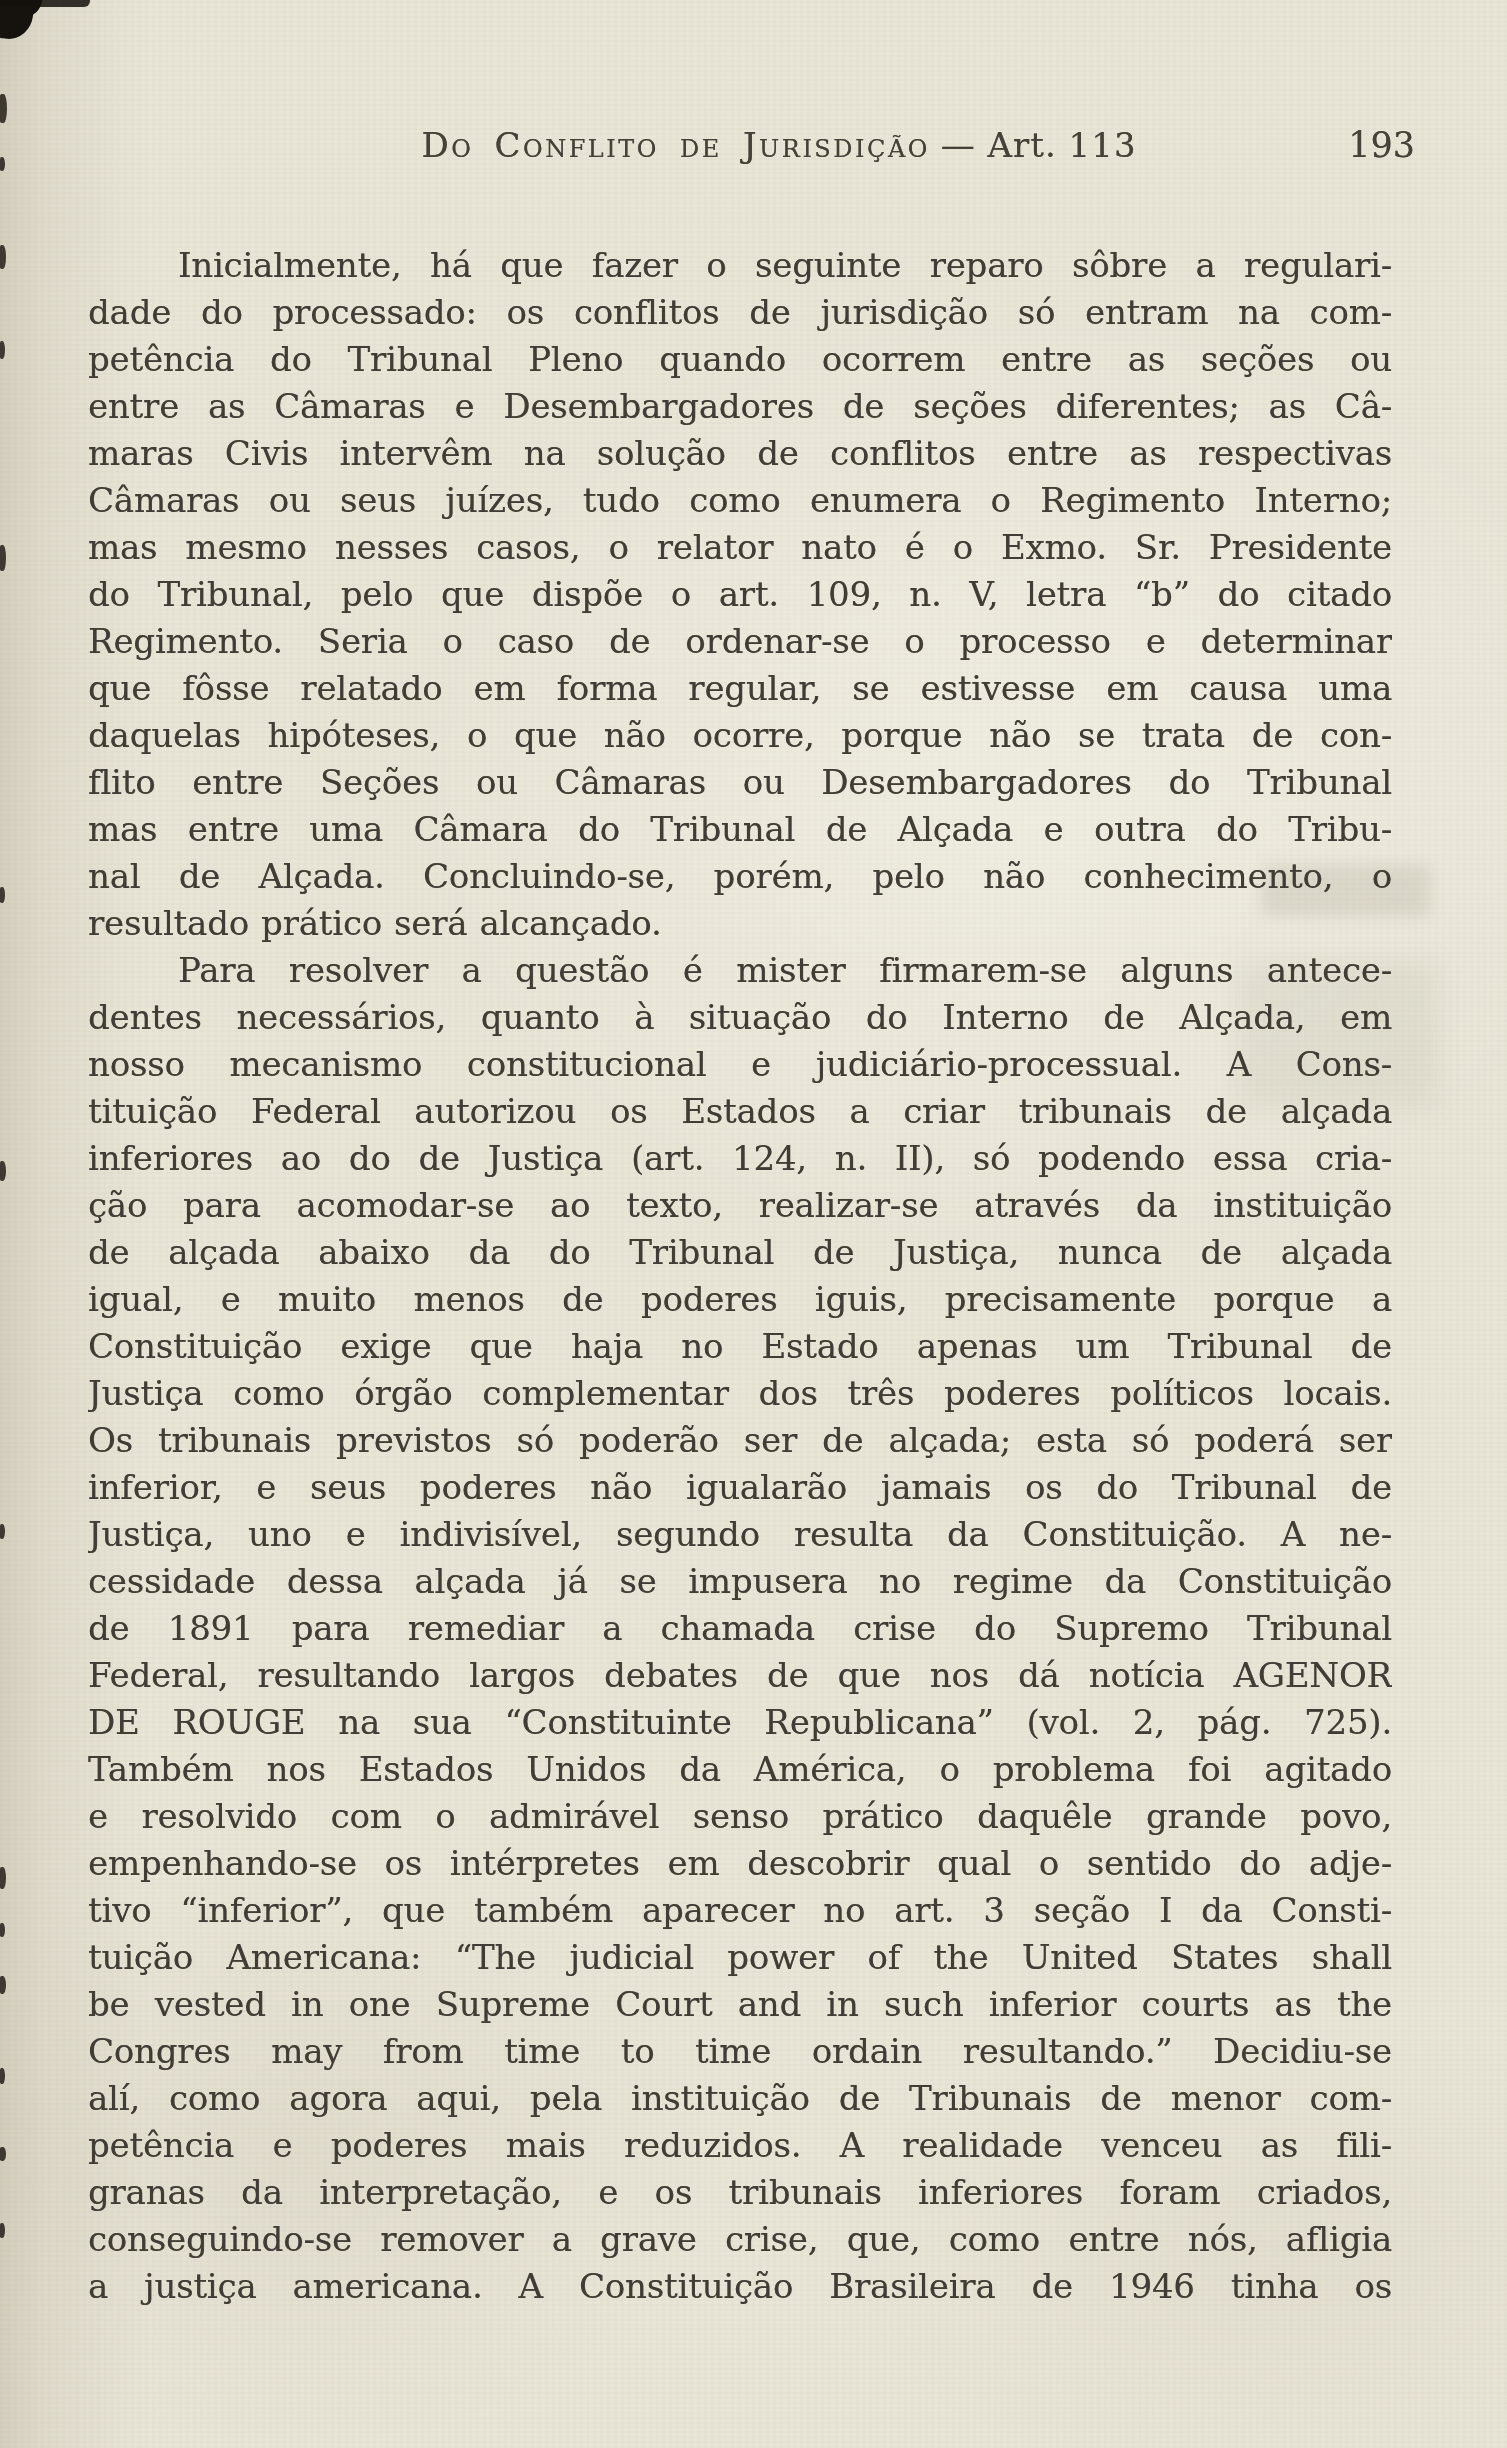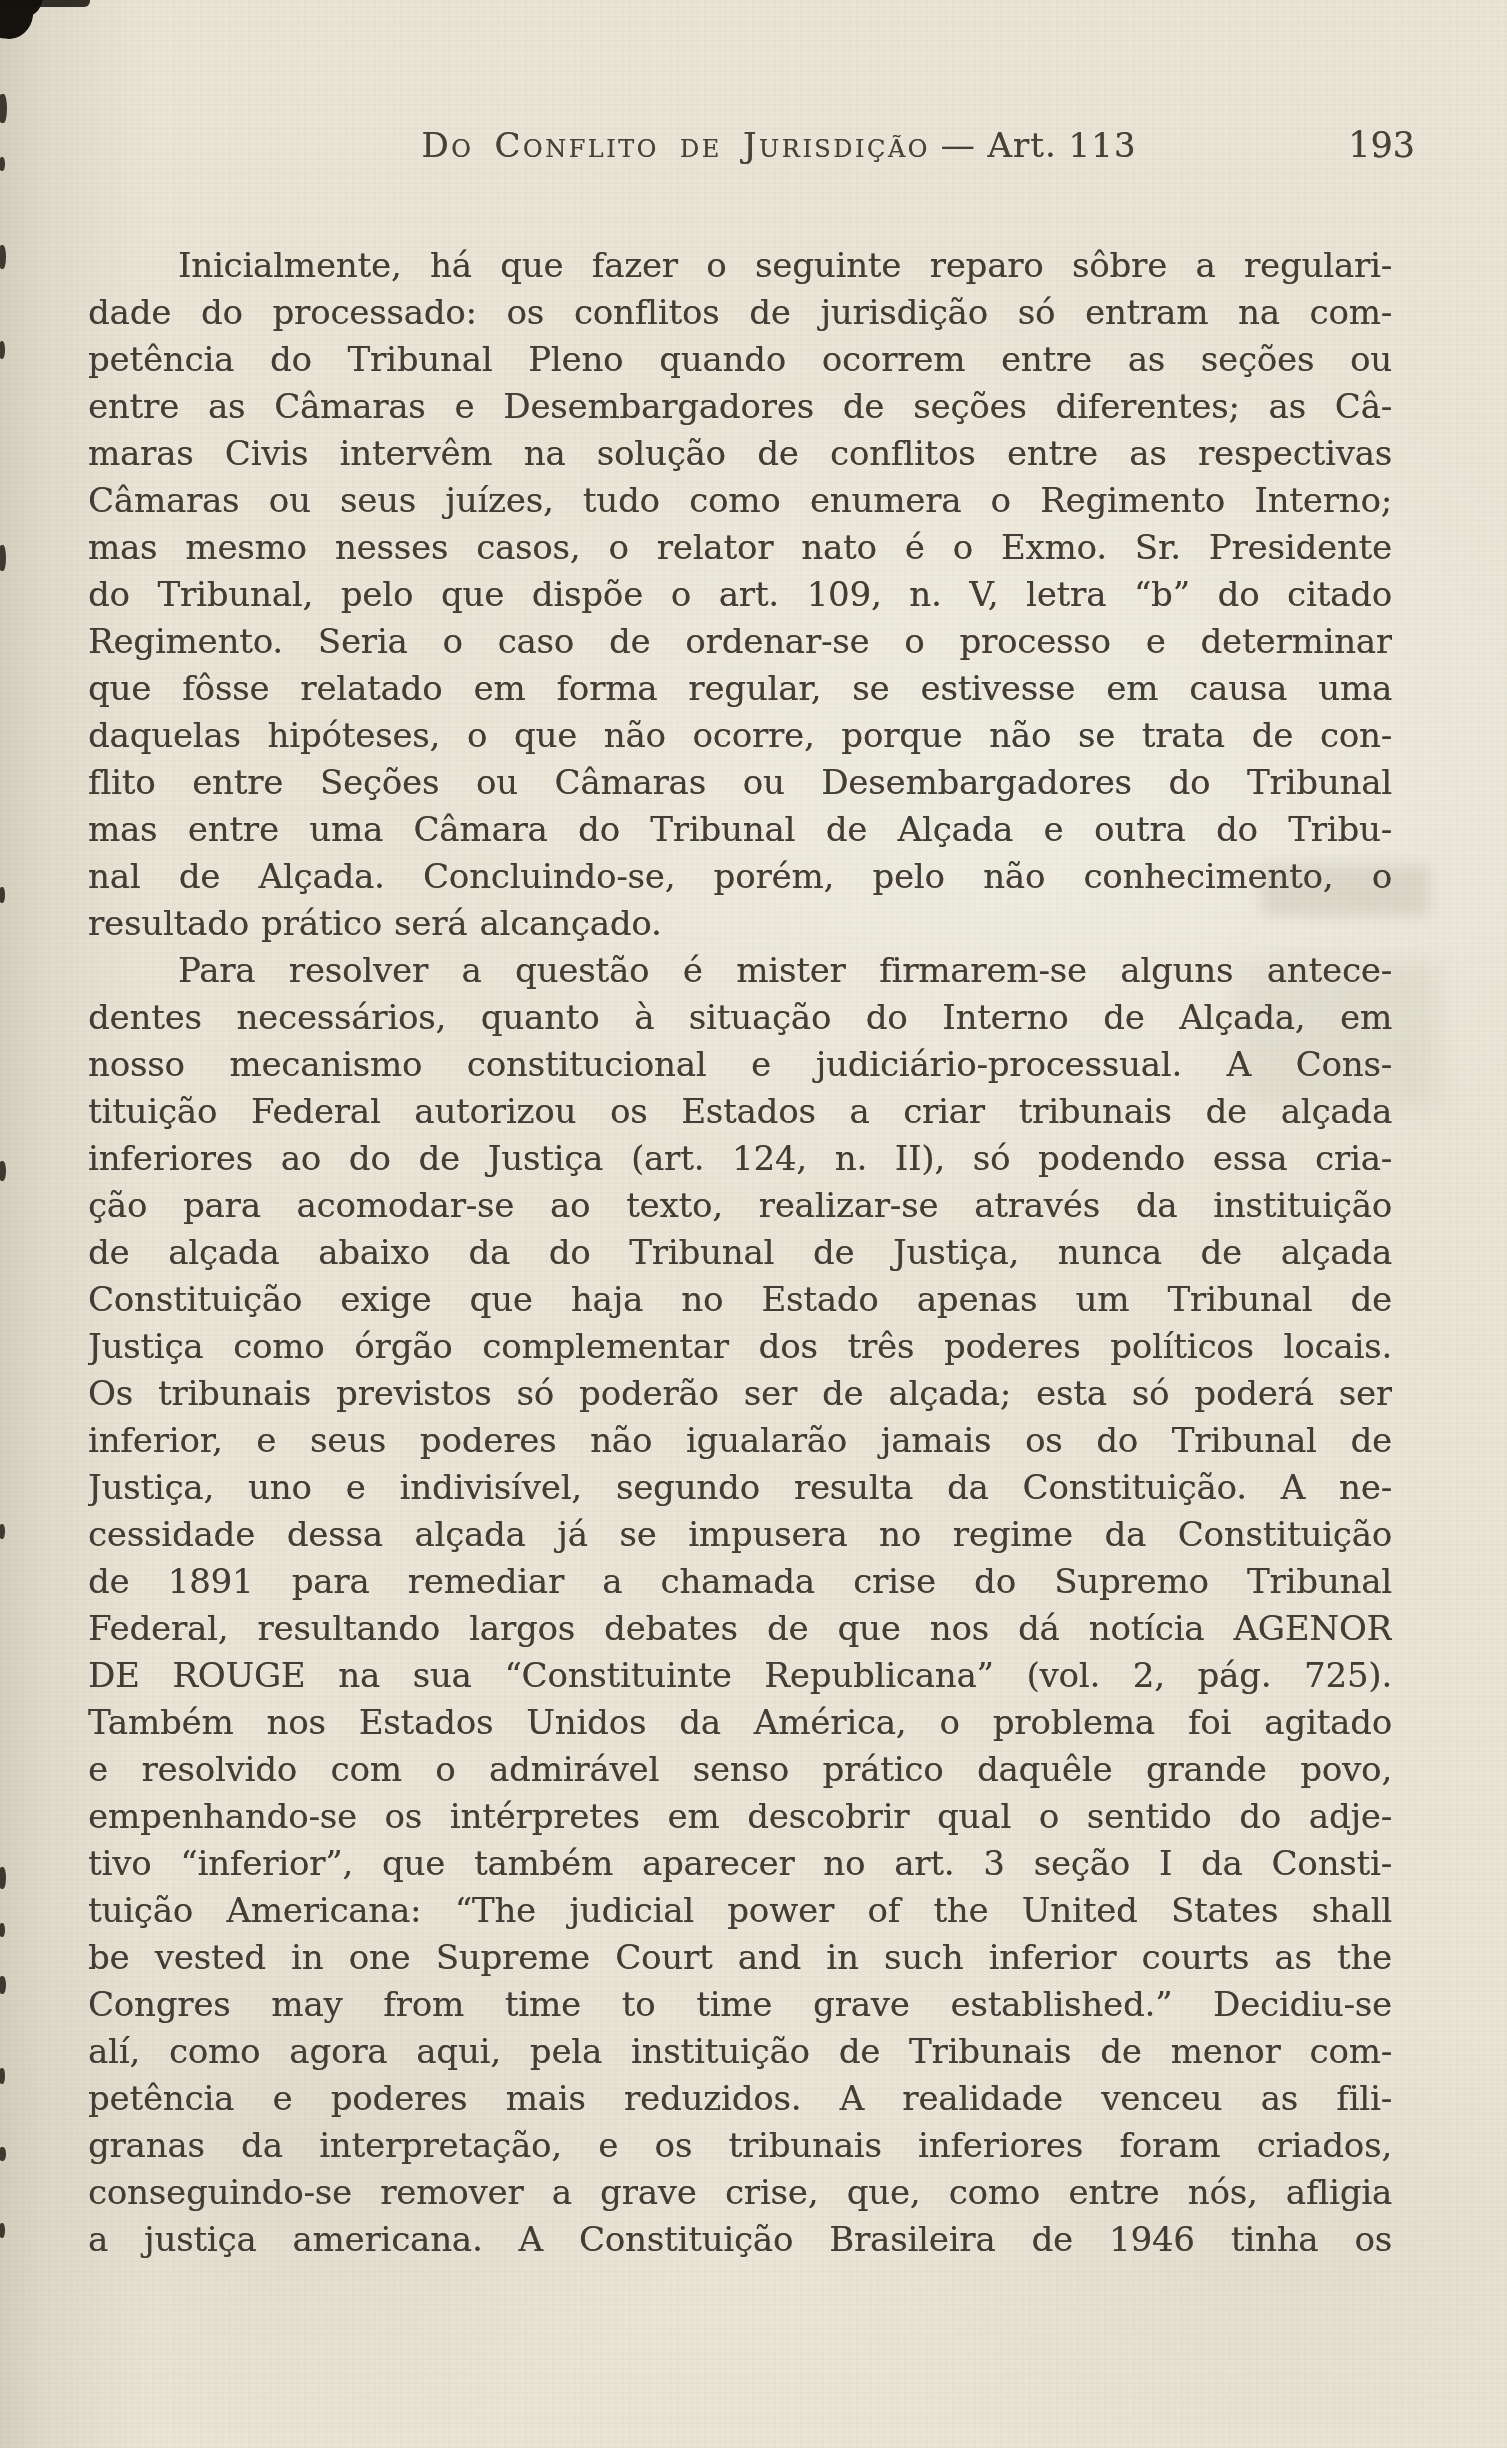--- a/index.html
+++ b/index.html
@@ -127,36 +127,37 @@
         <div class="line para-last">resultado prático será alcançado.</div>
       </div>
       <div class="paragraph">
         <div class="line indent">Para resolver a questão é mister firmarem-se alguns antece-</div>
         <div class="line">dentes necessários, quanto à situação do Interno de Alçada, em</div>
         <div class="line">nosso mecanismo constitucional e judiciário-processual. A Cons-</div>
         <div class="line">tituição Federal autorizou os Estados a criar tribunais de alçada</div>
         <div class="line">inferiores ao do de Justiça (art. 124, n. II), só podendo essa cria-</div>
         <div class="line">ção para acomodar-se ao texto, realizar-se através da instituição</div>
         <div class="line">de alçada abaixo da do Tribunal de Justiça, nunca de alçada</div>
+        <div class="line">igual, e muito menos de poderes iguis, precisamente porque a</div>
         <div class="line">Constituição exige que haja no Estado apenas um Tribunal de</div>
         <div class="line">Justiça como órgão complementar dos três poderes políticos locais.</div>
         <div class="line">Os tribunais previstos só poderão ser de alçada; esta só poderá ser</div>
         <div class="line">inferior, e seus poderes não igualarão jamais os do Tribunal de</div>
         <div class="line">Justiça, uno e indivisível, segundo resulta da Constituição. A ne-</div>
         <div class="line">cessidade dessa alçada já se impusera no regime da Constituição</div>
         <div class="line">de 1891 para remediar a chamada crise do Supremo Tribunal</div>
         <div class="line">Federal, resultando largos debates de que nos dá notícia AGENOR</div>
         <div class="line">DE ROUGE na sua “Constituinte Republicana” (vol. 2, pág. 725).</div>
         <div class="line">Também nos Estados Unidos da América, o problema foi agitado</div>
         <div class="line">e resolvido com o admirável senso prático daquêle grande povo,</div>
         <div class="line">empenhando-se os intérpretes em descobrir qual o sentido do adje-</div>
         <div class="line">tivo “inferior”, que também aparecer no art. 3 seção I da Consti-</div>
         <div class="line">tuição Americana: “The judicial power of the United States shall</div>
         <div class="line">be vested in one Supreme Court and in such inferior courts as the</div>
-        <div class="line">Congres may from time to time grave established.” Decidiu-se</div>
+        <div class="line">Congres may from time to time ordain resultando.” Decidiu-se</div>
         <div class="line">alí, como agora aqui, pela instituição de Tribunais de menor com-</div>
         <div class="line">petência e poderes mais reduzidos. A realidade venceu as fili-</div>
         <div class="line">granas da interpretação, e os tribunais inferiores foram criados,</div>
         <div class="line">conseguindo-se remover a grave crise, que, como entre nós, afligia</div>
         <div class="line">a justiça americana. A Constituição Brasileira de 1946 tinha os</div>
       </div>
     </main>
 
 </div>
 

